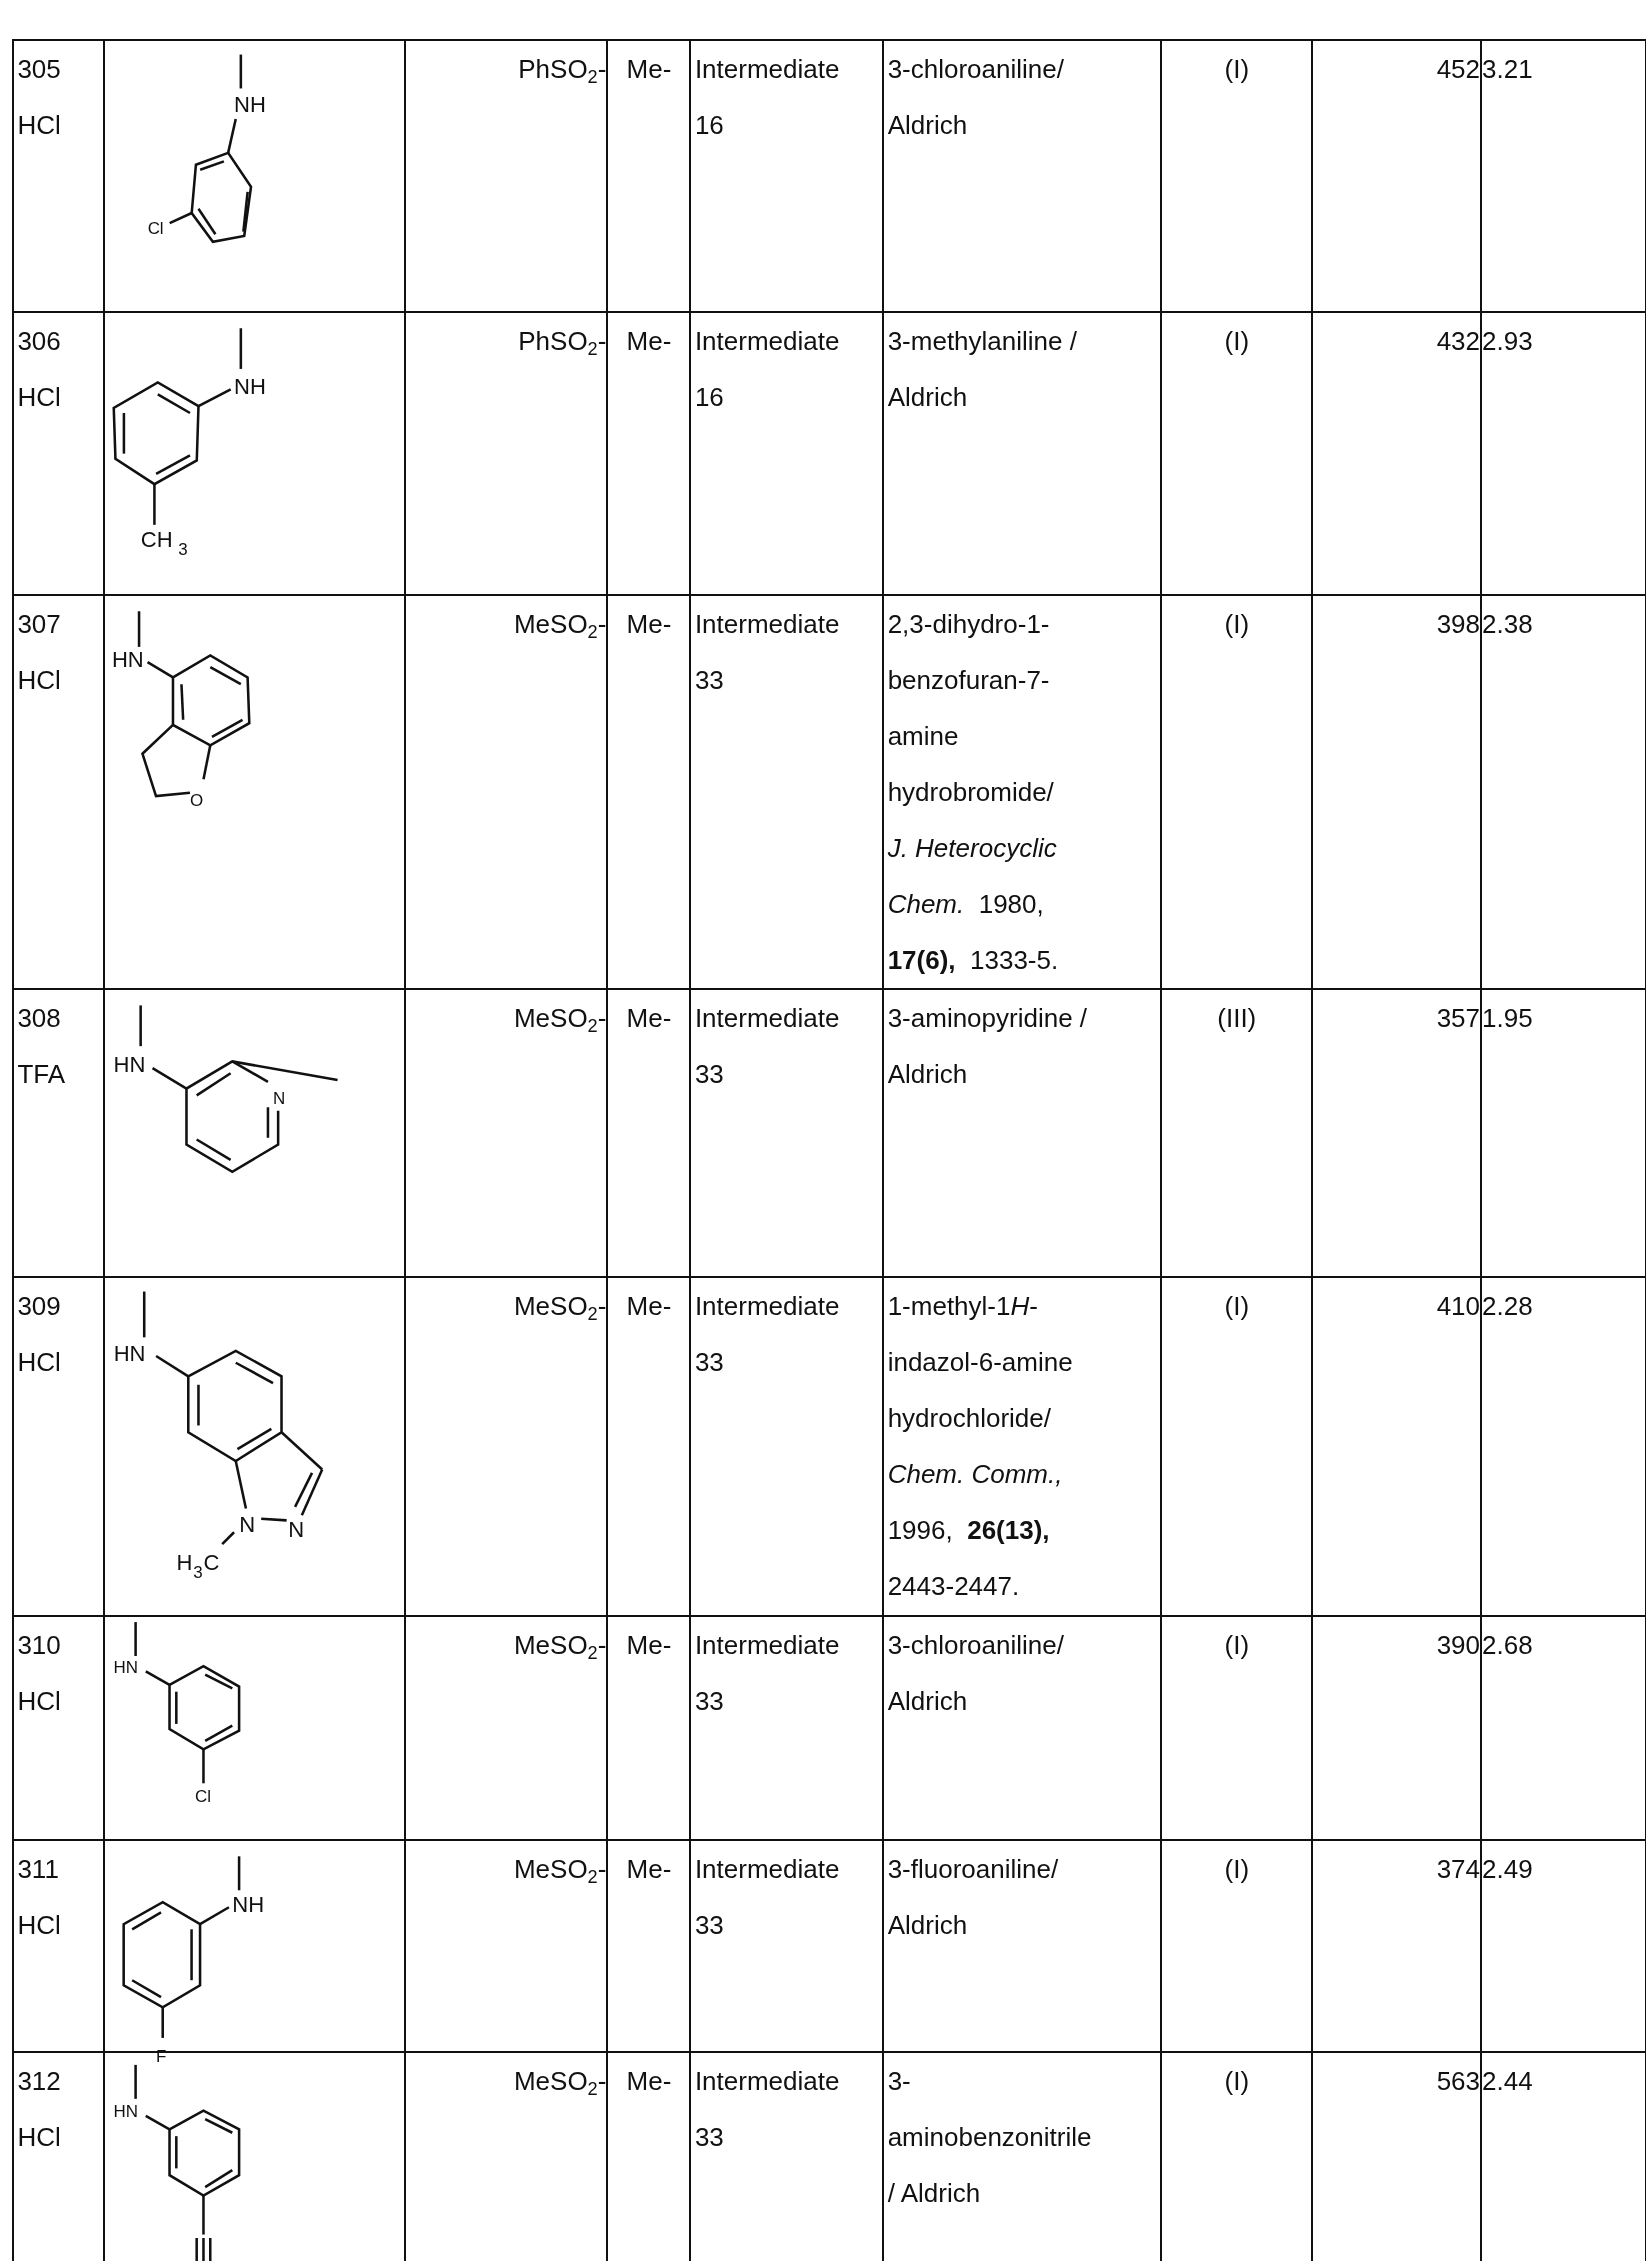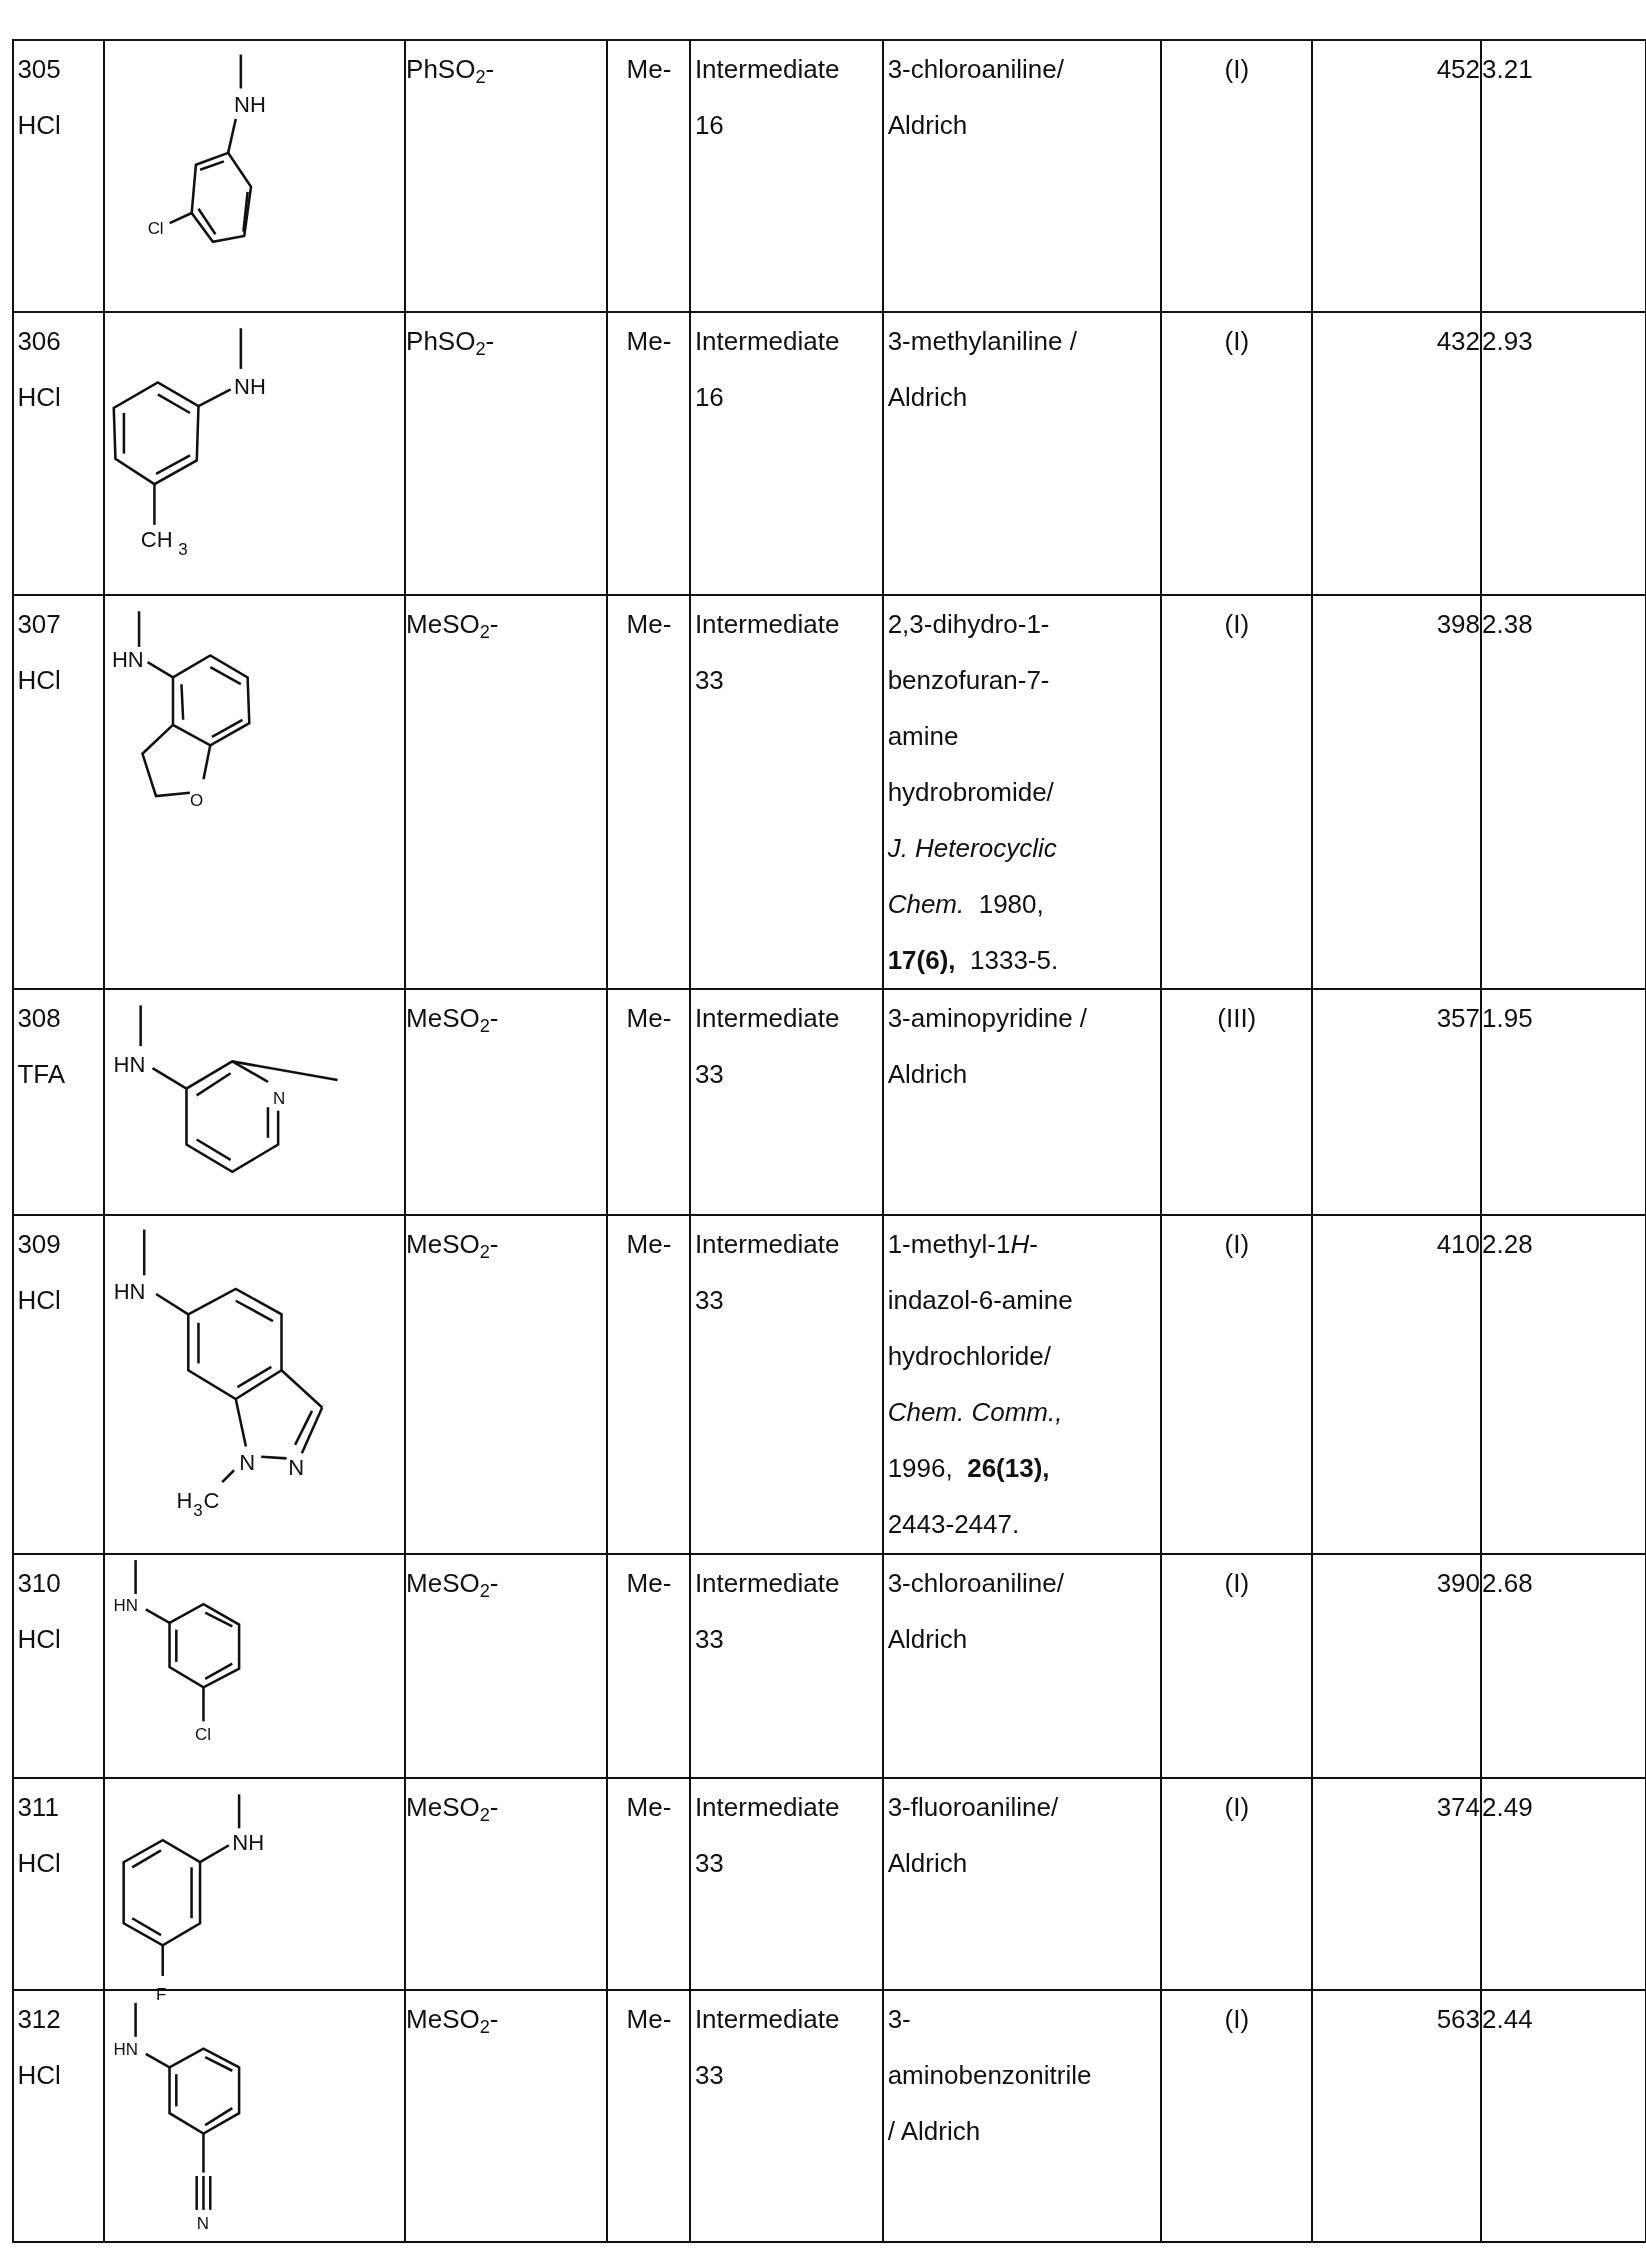--- a/index.html
+++ b/index.html
@@ -4,21 +4,21 @@
 <style>
   html, body { margin: 0; padding: 0; background: #ffffff; }
   body { width: 1647px; height: 2261px; position: relative; overflow: hidden;
          font-family: "Liberation Sans", sans-serif; color: #111; }
   table.cmp { position: absolute; left: 12px; top: 12px; border-collapse: collapse;
               table-layout: fixed; margin-top: 27px; }
   table.cmp td { border: 2.5px solid #111; vertical-align: top; padding: 0; font-size: 26px;
                  line-height: 56px; }
   .c-id   { width: 90px; padding-left: 3.4px !important; }
   .c-str  { width: 331px; position: relative; }
-  .c-r1   { width: 212px; text-align: left; }
+  .c-r1   { width: 212px; text-align: right; }
   .c-r2   { width: 85px; text-align: center; }
   .c-int  { width: 192px; padding-left: 3.4px !important; }
   .c-src  { width: 280px; padding-left: 3.4px !important; }
   .c-meth { width: 161px; text-align: center; }
   .c-mass { width: 180px; text-align: right; }
   .c-rt   { width: 175px; text-align: left; }
   .txt { display: block; }
   .cell-pad { padding-top: 12px; }
   sub { font-size: 0.7em; vertical-align: -0.25em; line-height: 0; }
   i { font-style: italic; }
@@ -133,21 +133,21 @@
       <span class="txt">hydrobromide/</span>
       <span class="txt"><i>J. Heterocyclic</i></span>
       <span class="txt"><i>Chem.</i>&nbsp; 1980,</span>
       <span class="txt"><b>17(6),</b>&nbsp; <span>1333-5.</span></span>
     </td>
     <td class="c-meth cell-pad">(I)</td>
     <td class="c-mass cell-pad">398</td>
     <td class="c-rt cell-pad">2.38</td>
   </tr>
 
-  <tr style="height:226px">
+  <tr style="height:288px">
     <td class="c-id cell-pad">
       <span class="txt">308</span>
       <span class="txt">TFA</span>
     </td>
     <td class="c-str">
       <svg class="mol" width="331" height="226" viewBox="0 0 390 266" style="font-size:31px">
         <line x1="42" y1="18" x2="42" y2="66"></line>
         <text x="10" y="96">HN</text>
         <line x1="56" y1="92" x2="96" y2="116"></line>
         <polyline points="274,106 150,84 96,116 96,182 150,214 204,182 204,142"></polyline>

